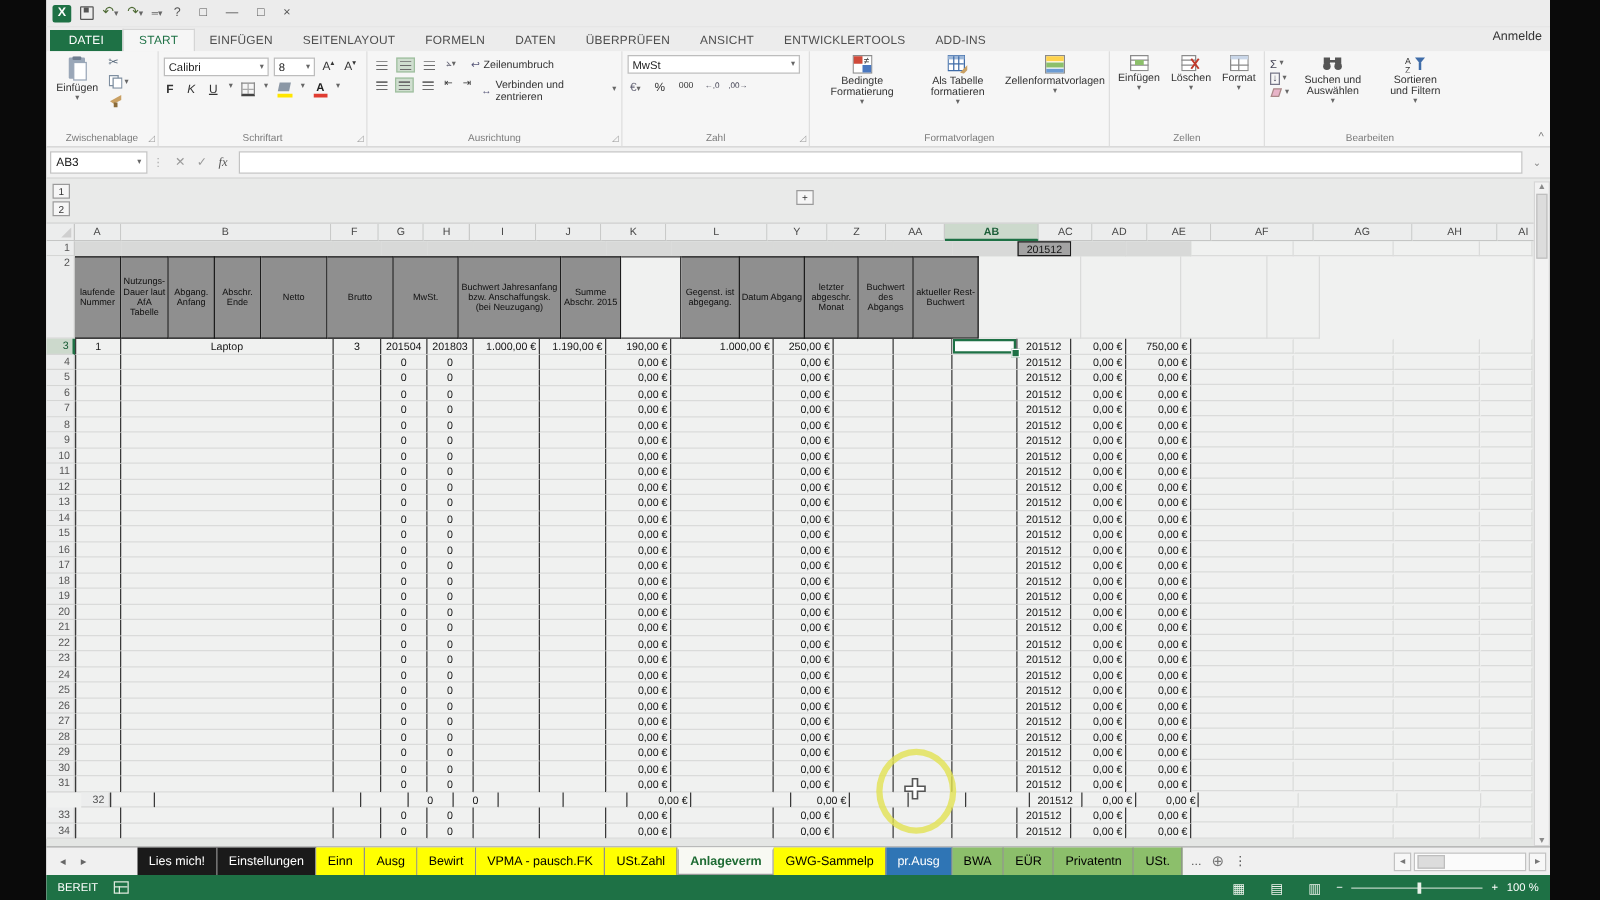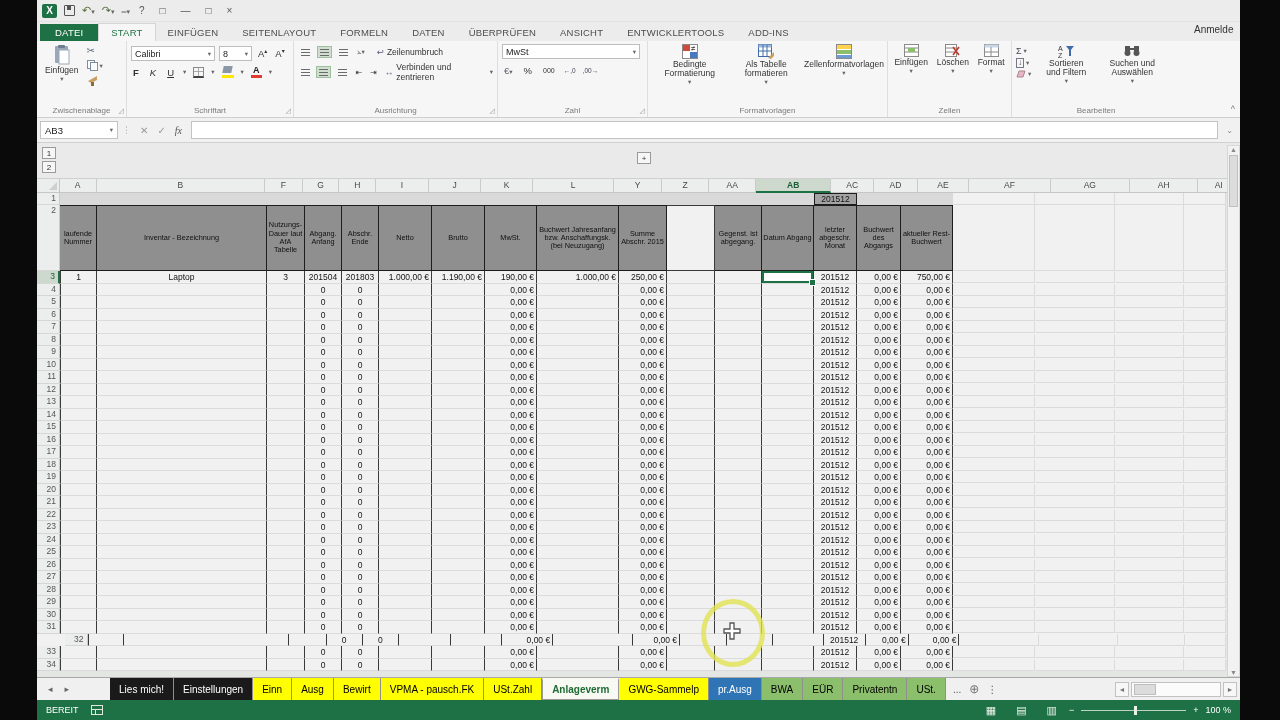--- a/index.html
+++ b/index.html
@@ -35,21 +35,21 @@
   .rg-label{font-size:8px;color:#7b7b7b;text-align:center;padding:0 0 2px;margin-top:auto;}
   .launcher{position:absolute;right:2px;bottom:2px;font-size:7px;color:#999;}
   .bigbtn{display:flex;flex-direction:column;align-items:center;justify-content:flex-start;font-size:8.5px;color:#333;
           padding:1px 4px;gap:1px;}
   .bigbtn .lbl{text-align:center;line-height:9px;}
   .caret{font-size:6.5px;color:#666;line-height:6px;}
   .minicol{display:flex;flex-direction:column;justify-content:flex-start;gap:4px;padding-top:2px;font-size:10px;color:#5a6b7d;}
   .mini{display:flex;align-items:center;gap:2px;line-height:10px;}
   .rsel{background:#fff;border:1px solid #bdbdbd;font-size:9px;color:#222;display:flex;align-items:center;
         justify-content:space-between;height:15px;padding:0 3px;}
-  .rrow{display:flex;align-items:center;gap:4px;margin-top:2px;}
+  .rrow{display:flex;align-items:flex-start;gap:4px;margin-top:2px;}
   .fbtn{font-size:9.5px;color:#333;padding:0 2px;}
   .al{width:15px;height:12px;display:flex;align-items:center;justify-content:center;border:1px solid transparent;}
   .al .lines{width:9px;height:7px;background:repeating-linear-gradient(to bottom,#6b6b6b 0 1px,transparent 1px 3px);}
   .al.pressed{background:#cfdecf;border-color:#9fbf9f;}
   .ic-border{width:11px;height:11px;border:1px solid #8a8a8a;border-bottom:2px solid #444;
              background:linear-gradient(#aaa,#aaa) center/100% 1px no-repeat,linear-gradient(#aaa,#aaa) center/1px 100% no-repeat;}
   .ic-fill{width:12px;height:12px;position:relative;}
   .ic-fill .pot{position:absolute;left:1px;top:0;width:9px;height:7px;background:#8b97a5;transform:skewX(-12deg);}
   .ic-fill .bar{position:absolute;left:0;bottom:0;width:12px;height:3px;background:#ffe600;}
   .ic-fcol{font-size:9px;font-weight:bold;color:#222;line-height:8px;text-align:center;}
@@ -382,37 +382,37 @@
               </div>
           <div class="mini">
             <svg class="svgico" width="10" height="8">
               <polygon points="3,1 9,1 7,7 1,7" fill="#e8b4c8" stroke="#a88"></polygon>
             </svg>
                 <span class="c caret">▾</span>
           </div>
         </div>
         <div class="stackbtn" style="width:62px">
           <svg class="svgico" width="16" height="14">
-            <text x="0" y="7" font-size="7" fill="#333">A</text>
-                <text x="0" y="14" font-size="7" fill="#333">Z</text>
-            <polygon points="8,2 16,2 12,7" fill="#3f6ca8"></polygon>
-                <rect x="11" y="6" width="2" height="6" fill="#3f6ca8"></rect>
-          </svg>
-          <span class="lbl">Sortieren und Filtern</span>
-              <span class="caret">▾</span>
-        </div>
-        <div class="stackbtn" style="width:62px">
-          <svg class="svgico" width="16" height="14">
             <rect x="1" y="2" width="5" height="5" fill="#555"></rect>
                 <rect x="10" y="2" width="5" height="5" fill="#555"></rect>
             <circle cx="3.5" cy="9" r="3" fill="#555"></circle>
                 <circle cx="12.5" cy="9" r="3" fill="#555"></circle>
             <rect x="6" y="4" width="4" height="2" fill="#555"></rect>
           </svg>
           <span class="lbl">Suchen und Auswählen</span>
+              <span class="caret">▾</span>
+        </div>
+        <div class="stackbtn" style="width:62px">
+          <svg class="svgico" width="16" height="14">
+            <text x="0" y="7" font-size="7" fill="#333">A</text>
+                <text x="0" y="14" font-size="7" fill="#333">Z</text>
+            <polygon points="8,2 16,2 12,7" fill="#3f6ca8"></polygon>
+                <rect x="11" y="6" width="2" height="6" fill="#3f6ca8"></rect>
+          </svg>
+          <span class="lbl">Sortieren und Filtern</span>
               <span class="caret">▾</span>
         </div>
       </div>
       <div class="rg-label">Bearbeiten</div>
     </div>
 
     <span class="collapse">^</span>
   </div>
 
   <div class="fbar">
@@ -479,21 +479,20 @@
             <div class="cell band" style="width: 44px;"></div>
             <div class="cell band" style="width: 52px;"></div>
             <div class="cell" style="width: 82px;"></div>
             <div class="cell" style="width: 80px;"></div>
             <div class="cell" style="width: 69px;"></div>
             <div class="cell" style="width: 42px;"></div>
           </div>
           <div class="grow" style="height: 66px;">
             <div class="rowh">2</div>
             <div class="hdr tfirst" style="width: 37px;">laufende Nummer</div>
-            <div class="hdr" style="width: 170px;">Inventar - Bezeichnung</div>
             <div class="hdr" style="width: 38px;">Nutzungs- Dauer laut AfA Tabelle</div>
             <div class="hdr" style="width: 37px;">Abgang. Anfang</div>
             <div class="hdr" style="width: 37px;">Abschr. Ende</div>
             <div class="hdr" style="width: 53px;">Netto</div>
             <div class="hdr" style="width: 53px;">Brutto</div>
             <div class="hdr" style="width: 52px;">MwSt.</div>
             <div class="hdr" style="width: 82px;">Buchwert Jahresanfang bzw. Anschaffungsk. (bei Neuzugang)</div>
             <div class="hdr" style="width: 48px;">Summe Abschr. 2015</div>
             <div class="cell hgap" style="width: 48px;"></div>
             <div class="hdr" style="width: 47px;">Gegenst. ist abgegang.</div>

